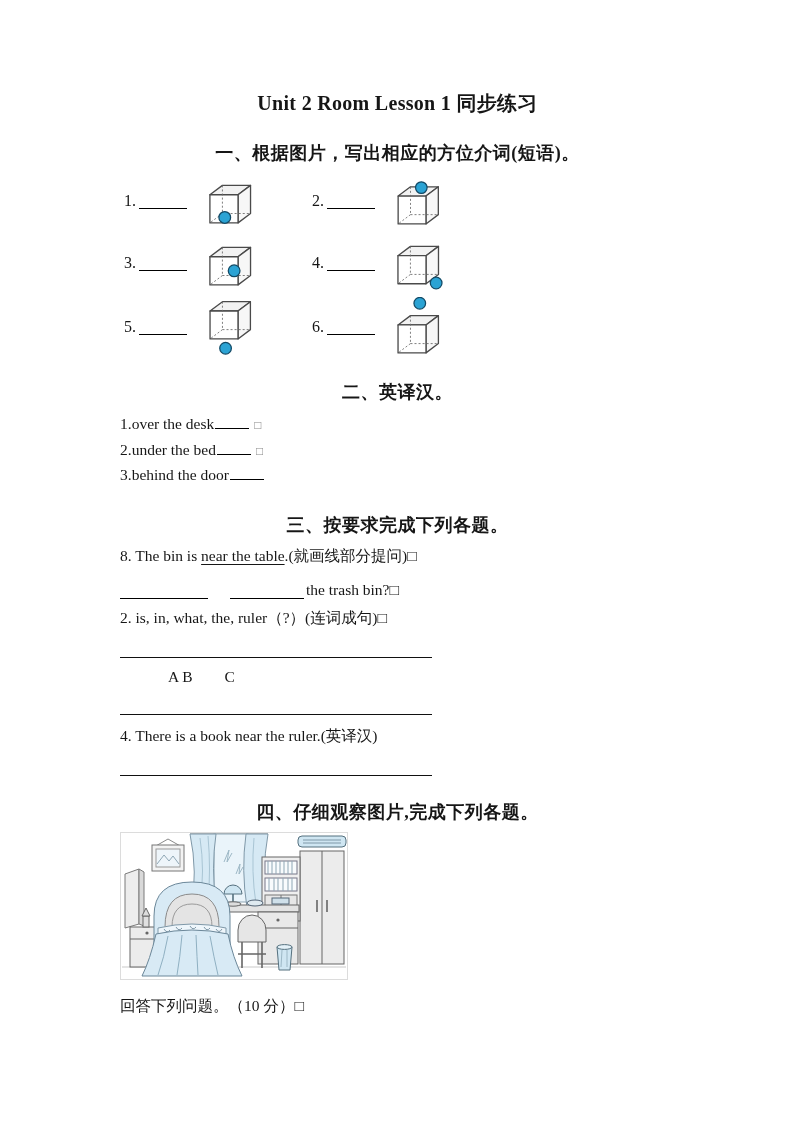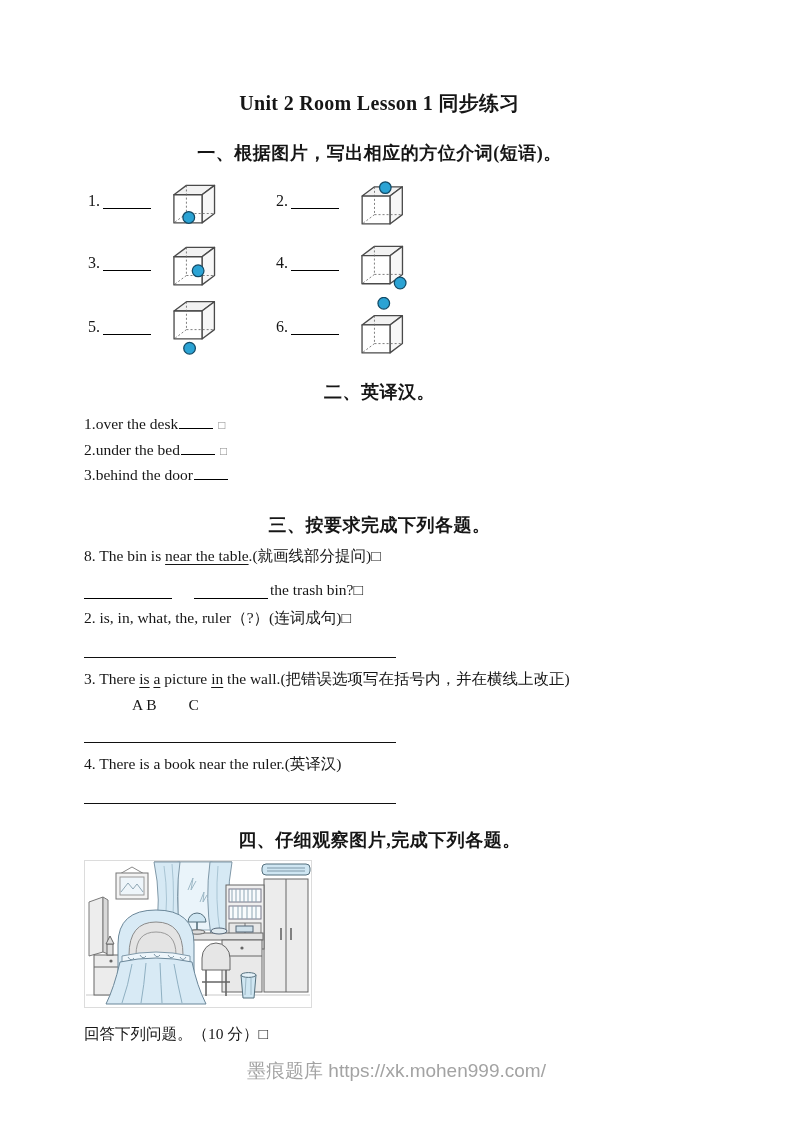--- a/index.html
+++ b/index.html
@@ -1,17 +1,17 @@
 <!DOCTYPE html>
 <html><head>
 <meta charset="utf-8">
 <style>
   html,body{margin:0;padding:0;background:#ffffff;}
   .page{position:relative;width:793px;height:1122px;box-sizing:border-box;
-        padding:90px 118px 0 84px;overflow:hidden;background:#fff;
+        padding:90px 118px 0 120px;overflow:hidden;background:#fff;
         font-family:"Liberation Serif","DejaVu Serif",serif;color:#161616;}
   .title{text-align:center;font-size:20px;font-weight:bold;margin:0 0 4px 0;letter-spacing:.3px;}
   .sec-head{font-size:18px;font-weight:bold;margin:24px 0 8px 0;letter-spacing:.5px;text-align:center;}
   
   .cube-grid{display:grid;grid-template-columns:188px 280px;row-gap:6px;margin:6px 0 2px 4px;}
   .cube-item{display:flex;align-items:center;min-height:56px;}
   .cube-item .num{font-size:16px;}
   .blank{display:inline-block;border-bottom:1.4px solid #000;height:15px;}
   .blank.w48{width:48px;margin:0 15px 0 3px;}
   .cube-slot svg{display:block;}
@@ -169,21 +169,20 @@
 
   <div class="sec-head">三、按要求完成下列各题。</div>
   <div class="q"><span>8. The bin is </span><span class="u">near the table</span><span>.(就画线部分提问)□</span></div>
   <div class="q1b">
     <span class="blank w88"></span>
     <span class="blank w74"></span>
     <span>the trash bin?□</span>
   </div>
   <div class="q">2. is, in, what, the, ruler（?）(连词成句)□</div>
   <div class="answer-line"></div>
-  <div class="q"><span>3. There </span><span class="u">is</span><span> </span><span class="u">a</span><span> picture </span><span class="u">in</span><span> the wall.(把错误选项写在括号内，并在横线上改正)</span></div>
   <div class="abc"><span>A B</span><span class="c-label">C</span></div>
   <div class="answer-line"></div>
   <div class="q">4. There is a book near the ruler.(英译汉)</div>
   <div class="answer-line"></div>
 
   <div class="sec-head">四、仔细观察图片,完成下列各题。</div>
   <div class="room-wrap">
     <svg viewBox="0 0 228 148" width="228" height="148">
       <rect x="0.5" y="0.5" width="227" height="147" fill="#ffffff" stroke="#dcdcdc"></rect>
       <line x1="2" y1="135" x2="226" y2="135" stroke="#c9c9c9" stroke-width="1"></line>
@@ -265,14 +264,13 @@
         <path d="M52,95 Q52,72 72,72 Q92,72 92,95" fill="none" stroke="#9a9a9a"></path>
         <path d="M38,96 Q72,88 106,96 L106,105 Q72,97 38,105 Z" fill="#eef6fb" stroke="#7f98a8"></path>
         <path d="M44,97 q3,5 6,1 M56,95 q3,5 6,1 M70,94 q3,5 6,1 M84,95 q3,5 6,1 M96,97 q3,5 6,0" fill="none" stroke="#7f98a8"></path>
         <path d="M36,102 Q30,128 22,144 L122,144 Q113,126 108,102 Q72,94 36,102 Z" fill="#d8eaf5" stroke="#6b8799"></path>
         <path d="M48,104 Q44,126 38,143 M62,103 Q60,126 57,143 M76,103 Q77,126 78,143 M90,104 Q94,126 98,143" fill="none" stroke="#8fb0c2"></path>
       </g>
     </svg>
   </div>
   <div class="instruction">回答下列问题。（10 分）□</div>
 
-  <div class="footer">墨痕题库 https://xk.mohen999.com/</div>
 </div>
 
 </body></html>

